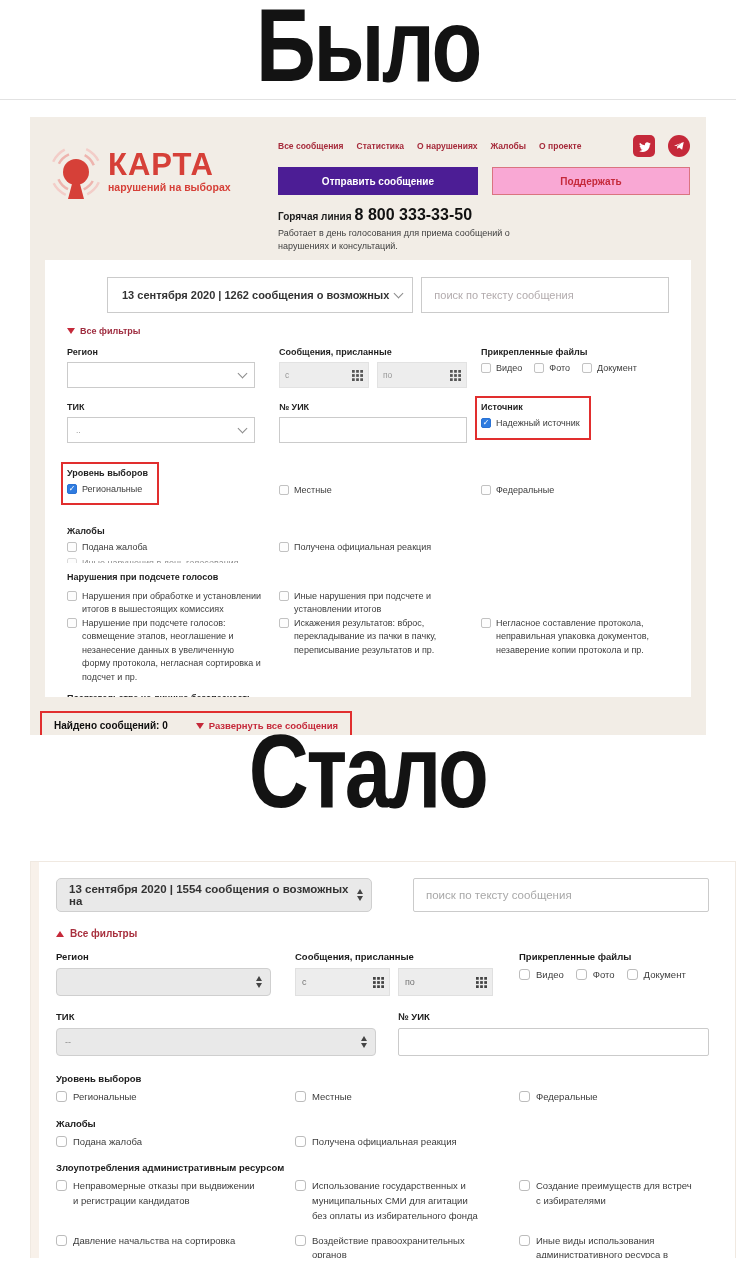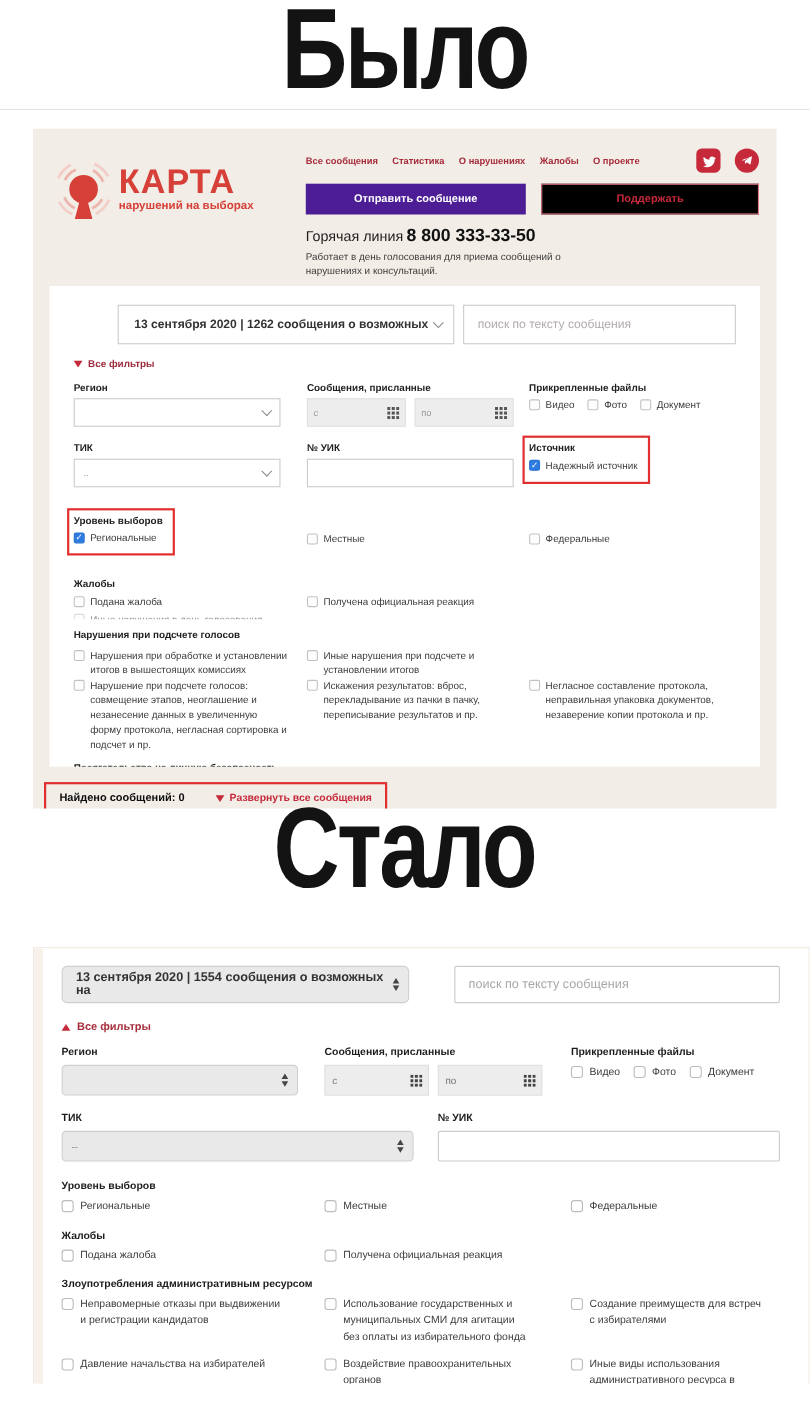--- a/index.html
+++ b/index.html
@@ -19,23 +19,23 @@
   .logo-text { padding-top:6px; }
   .logo-title { font-size:31px; font-weight:700; color:#d64038; letter-spacing:1px; line-height:0.9; }
   .logo-sub { font-size:10.5px; font-weight:700; color:#d64038; margin-top:2px; }
   .hdr-right { flex:1; padding-top:6px; }
   .nav-row { display:flex; align-items:center; gap:13px; }
   .nav-link { font-size:8.5px; font-weight:700; color:#a62b3b; white-space:nowrap; cursor:pointer; }
   .soc-tw { margin-left:auto; width:22px; height:22px; border-radius:5px; background:#c5293a; display:flex; align-items:center; justify-content:center; }
   .soc-tg { width:22px; height:22px; border-radius:50%; background:#c5293a; display:flex; align-items:center; justify-content:center; }
   .btn-row { display:flex; gap:14px; margin-top:10px; }
   .btn-send { flex:1.02; height:28px; background:#4c1d95; color:#fff; font-size:10px; font-weight:700; display:flex; align-items:center; justify-content:center; cursor:pointer; }
-  .btn-support { flex:1; height:28px; background:#000000; border:1px solid #da7480; color:#c5293a; font-size:10px; font-weight:700; display:flex; align-items:center; justify-content:center; cursor:pointer; }
+  .btn-support { flex:1; height:28px; background:#f9a8d4; border:1px solid #da7480; color:#c5293a; font-size:10px; font-weight:700; display:flex; align-items:center; justify-content:center; cursor:pointer; }
   .hotline { margin-top:11px; }
-  .hotline-l1 { font-size:13px; font-weight:400; color:#1d1d1d; }
+  .hotline-l1 { font-size:10px; font-weight:700; color:#1d1d1d; }
   .hotline-num { font-size:16px; font-weight:700; color:#111; margin-left:3px; }
   .hotline-desc { font-size:9px; color:#3e3e3e; width:255px; line-height:1.4; margin-top:3px; }
 
   .panel { margin:8px 15px 0; background:#fff; padding:17px 22px 10px; height:437px; overflow:hidden; }
   .row1 { display:flex; gap:8px;margin-left:40px; }
   .sel-main { width:322px; height:36px; border:1px solid #cbcbcb; background:#fff; display:flex; align-items:center; padding:0 10px 0 14px; font-size:11px; font-weight:700; color:#333; cursor:pointer; }
   .chev { width:7px; height:7px; border-right:1.5px solid #8b8b8b; border-bottom:1.5px solid #8b8b8b; transform:rotate(45deg); margin-left:auto; margin-top:-4px; flex:none; }
   .inp-search { width:260px; height:36px; border:1px solid #cbcbcb; padding:0 12px; font-size:11px; color:#333; font-family:"Liberation Sans", sans-serif; }
   .inp-search::placeholder { color:#b2abad; }
   .filters-link { margin-top:13px; display:flex; align-items:center; gap:5px; font-size:9px; font-weight:700; color:#9e2b3e; cursor:pointer; }
@@ -473,21 +473,21 @@
           <span>Использование государственных и муниципальных СМИ для агитации без оплаты из избирательного фонда</span>
         </label>
       <label class="cb2 longcol2">
           <span class="box2"></span>
           <span>Создание преимуществ для встреч с избирателями</span>
         </label>
     </div>
     <div class="fgrid2 mt10">
       <label class="cb2 longcol2">
           <span class="box2"></span>
-          <span>Давление начальства на избирателей</span>
+          <span>Давление начальства на сортировка</span>
         </label>
       <label class="cb2 longcol2">
           <span class="box2"></span>
           <span>Воздействие правоохранительных органов</span>
         </label>
       <label class="cb2 longcol2">
           <span class="box2"></span>
           <span>Иные виды использования административного ресурса в целях достижения определенного результата на выборах</span>
         </label>
     </div>

